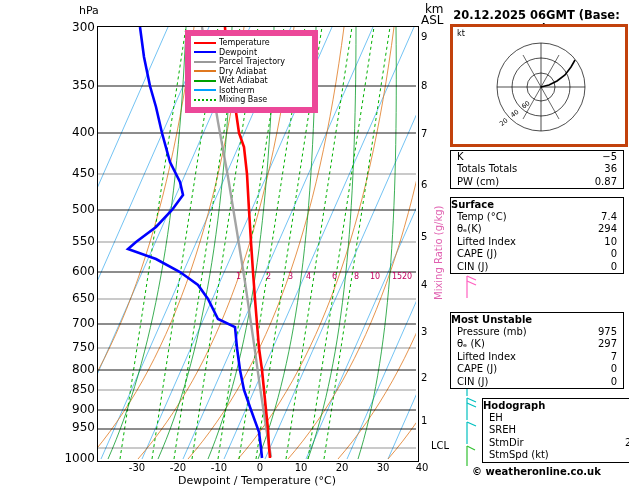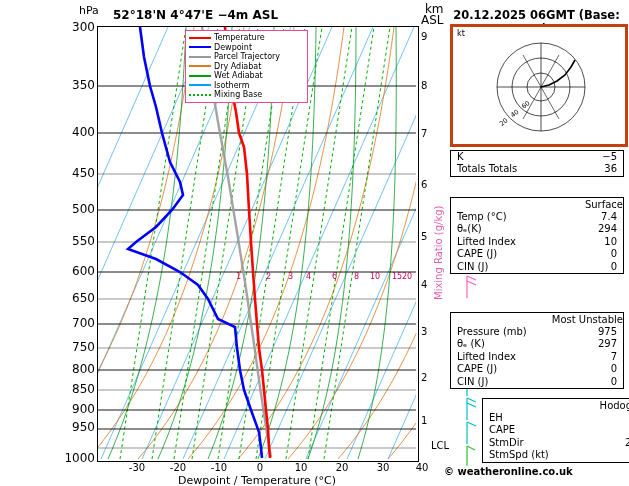--- a/index.html
+++ b/index.html
@@ -14,49 +14,48 @@
 
   .plot{position:absolute;left:40px;top:26px;width:320px;height:434px;border:1px solid #000;background:#fff;overflow:hidden;}
   .ytick{position:absolute;left:0;width:38px;text-align:right;font-size:12px;color:#000;transform:translateY(-50%);}
   .xtick{position:absolute;top:462px;font-size:10px;color:#000;transform:translateX(-50%);}
   .rtick{position:absolute;left:364px;font-size:10px;color:#000;transform:translateY(-50%);}
   #xaxis-label{position:absolute;left:200px;top:474px;font-size:11px;color:#000;transform:translateX(-50%);}
   #mixing-label{position:absolute;left:376px;top:300px;font-size:10px;color:#e060b0;transform:rotate(-90deg);transform-origin:0 0;white-space:nowrap;}
   #lcl-label{position:absolute;left:374px;top:440px;font-size:10px;color:#000;}
 
   
-  #legend{position:absolute;left:128px;top:30px;width:115px;background:#ffffff;border:1px solid #ec4899;padding:2px 3px;font-size:8px;line-height:9.5px;}
+  #legend{position:absolute;left:128px;top:30px;width:115px;background:#ffffff;border:6px solid #ec4899;padding:2px 3px;font-size:8px;line-height:9.5px;}
   #legend .row{display:flex;align-items:center;gap:3px;}
   #legend .sw{display:inline-block;width:22px;height:0;border-top-width:2px;border-top-style:solid;}
 
   
   #right{position:absolute;left:444px;top:0;width:185px;height:486px;}
   #title-right{position:absolute;left:0;top:8px;width:185px;text-align:center;font-size:11.5px;font-weight:bold;color:#000;}
   #hodo-box{position:absolute;left:6px;top:24px;width:172px;height:117px;border:3px solid #c2410c;background:#fff;}
   #kt-label{position:absolute;left:4px;top:2px;font-size:8px;color:#000;}
 
   .tbl{position:absolute;left:6px;width:172px;border:1px solid #000;background:#fff;font-size:10px;color:#000;}
-  .tbl .hdr{text-align:right;padding:1px 0;}
+  .tbl .hdr{text-align:left;padding:1px 0;font-weight:bold;}
   .tbl .row{display:flex;justify-content:space-between;padding:0 6px;line-height:12.4px;}
   .tbl .row .k{white-space:nowrap;}
   .tbl .row .v{white-space:nowrap;}
   #tbl1{top:150px;}
   #tbl2{top:197px;}
   #tbl3{top:312px;}
   #tbl4{top:398px;margin-left:32px;}
-  #credit{position:absolute;left:0;top:466px;width:185px;text-align:left;font-size:10px;font-weight:bold;color:#000;}
+  #credit{position:absolute;left:0;top:466px;width:185px;text-align:center;font-size:10px;font-weight:bold;color:#000;}
 </style>
 </head>
 <body>
 
 <div class="root">
 
   <div id="sounding">
     <div id="hpa-label">hPa</div>
-    <div id="title-left">52°18'N 4°47'E  −4m ASL</div>
     <div id="km-label">
       <div>km</div>
       <div>ASL</div>
     </div>
 
     <div class="ytick" style="top:27px">300</div>
     <div class="ytick" style="top:85px">350</div>
     <div class="ytick" style="top:132px">400</div>
     <div class="ytick" style="top:173px">450</div>
     <div class="ytick" style="top:209px">500</div>
@@ -297,20 +296,24 @@
 
     <div class="tbl" id="tbl1">
       <div class="row">
           <span class="k">K</span>
           <span class="v">−5</span>
         </div>
       <div class="row">
           <span class="k">Totals Totals</span>
           <span class="v">36</span>
         </div>
+      <div class="row">
+          <span class="k">PW (cm)</span>
+          <span class="v">0.87</span>
+        </div>
     </div>
 
     <div class="tbl" id="tbl2">
       <div class="hdr">Surface</div>
       <div class="row">
           <span class="k">Temp (°C)</span>
           <span class="v">7.4</span>
         </div>
       <div class="row">
           <span class="k">θₑ(K)</span>
@@ -354,21 +357,21 @@
         </div>
     </div>
 
     <div class="tbl" id="tbl4">
       <div class="hdr">Hodograph</div>
       <div class="row">
           <span class="k">EH</span>
           <span class="v">40</span>
         </div>
       <div class="row">
-          <span class="k">CAPE</span>
+          <span class="k">SREH</span>
           <span class="v">8</span>
         </div>
       <div class="row">
           <span class="k">StmDir</span>
           <span class="v">255°</span>
         </div>
       <div class="row">
           <span class="k">StmSpd (kt)</span>
           <span class="v">31</span>
         </div>

